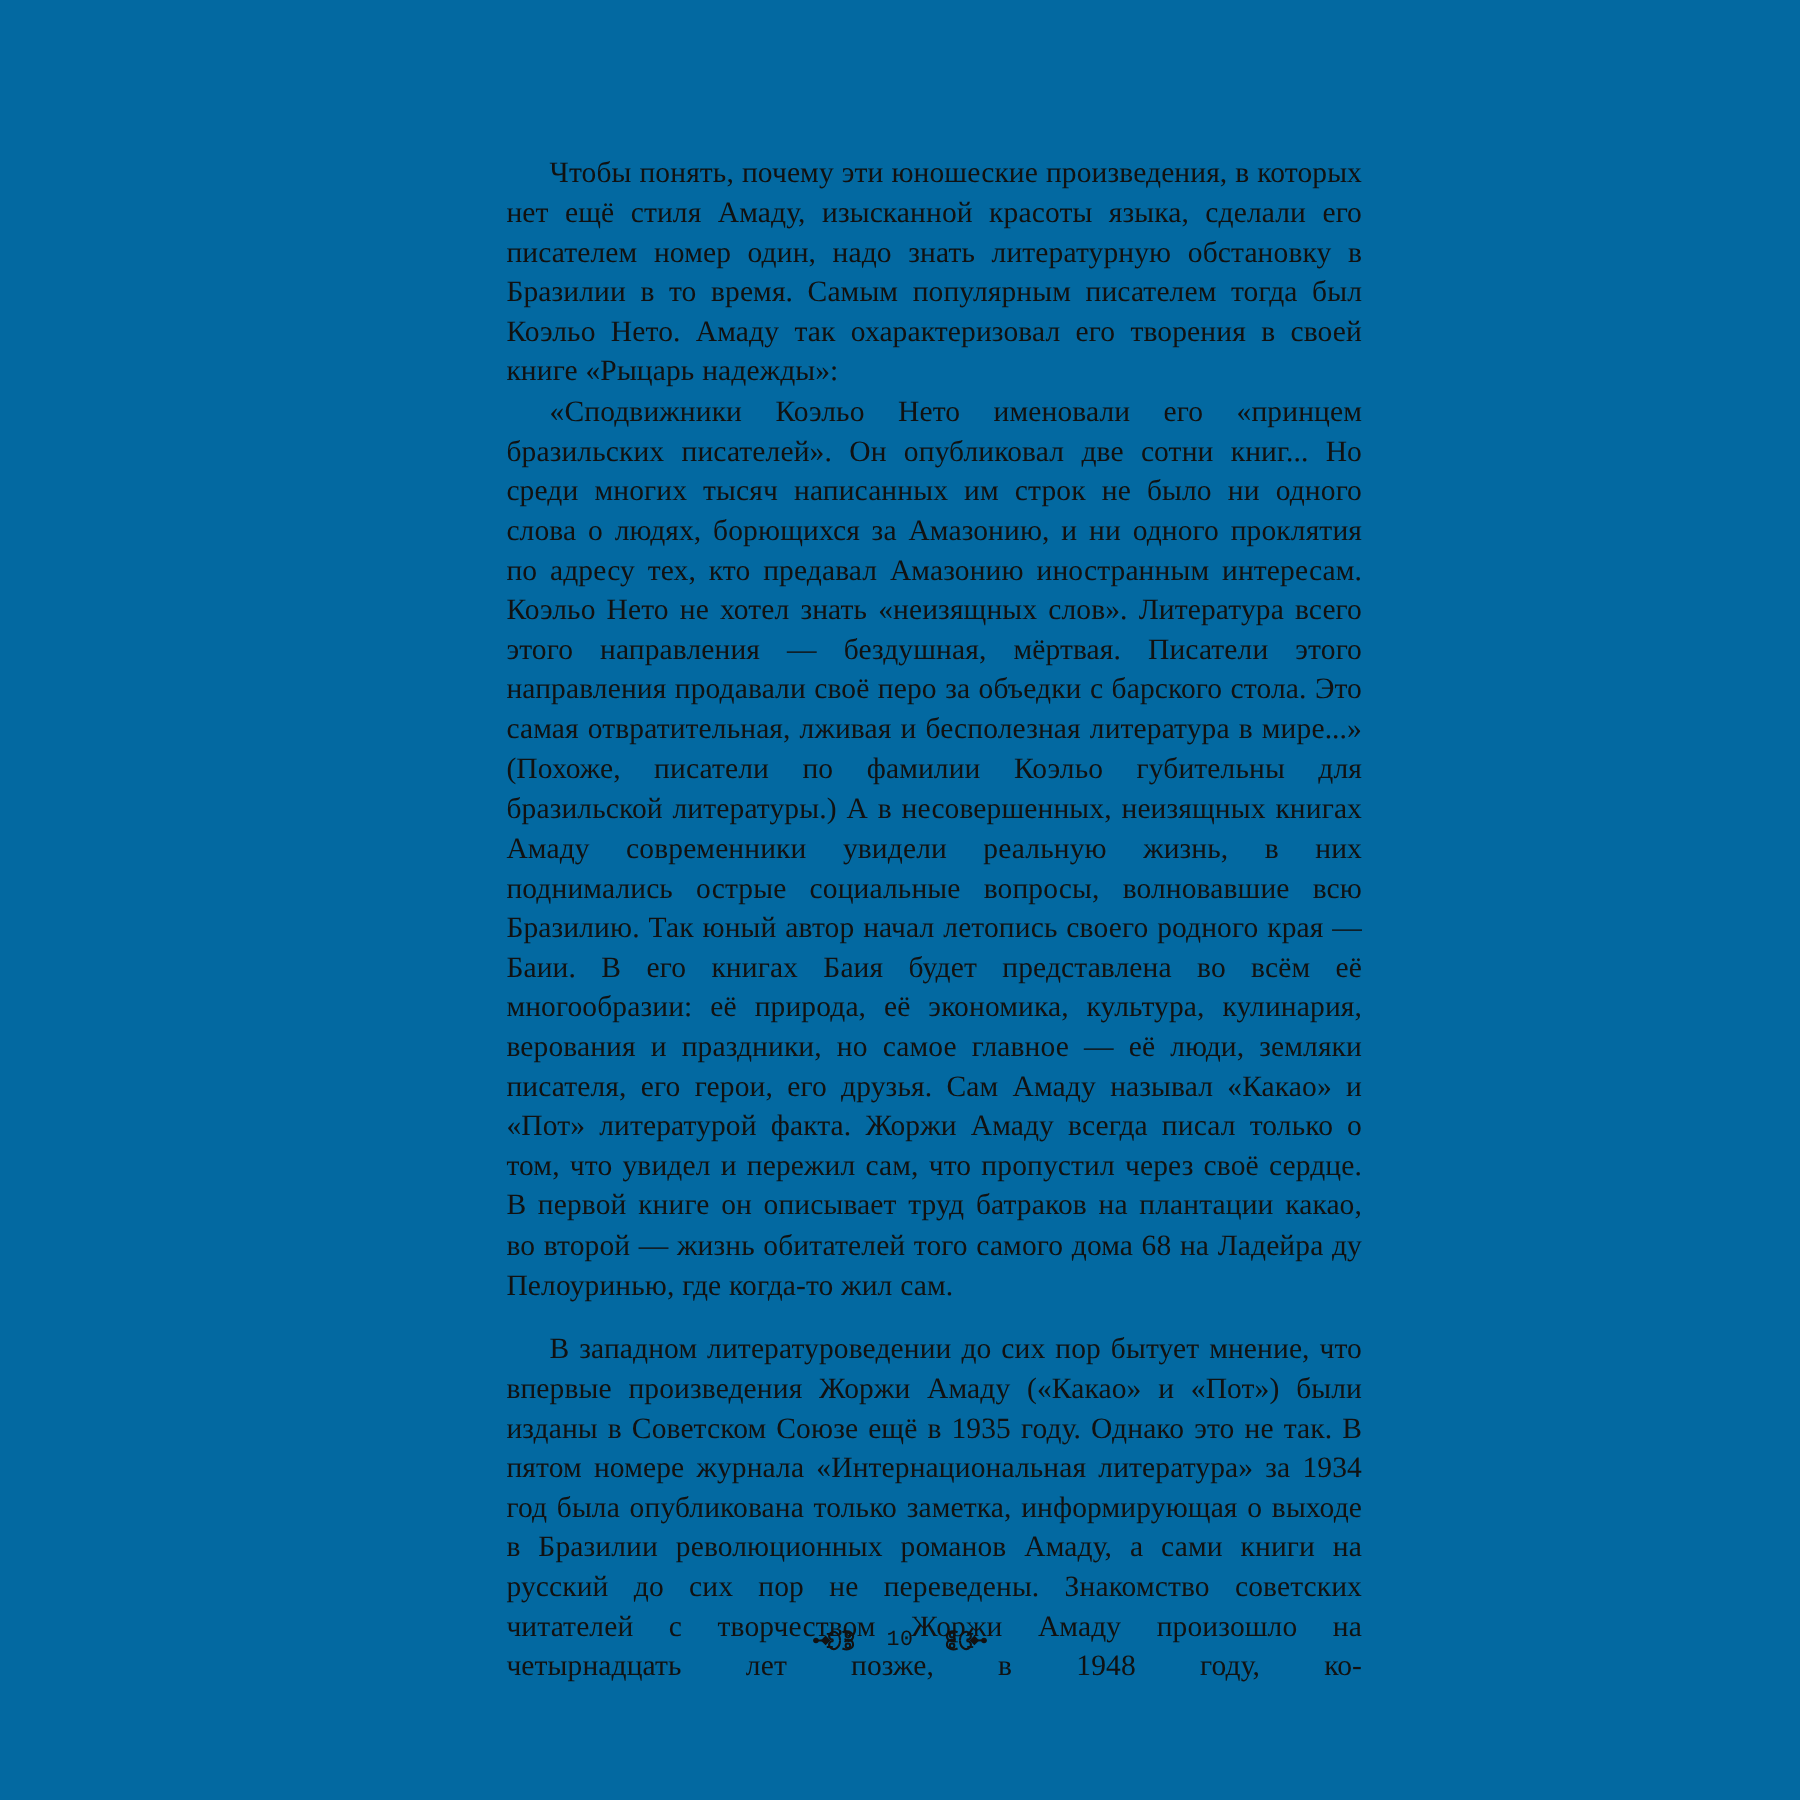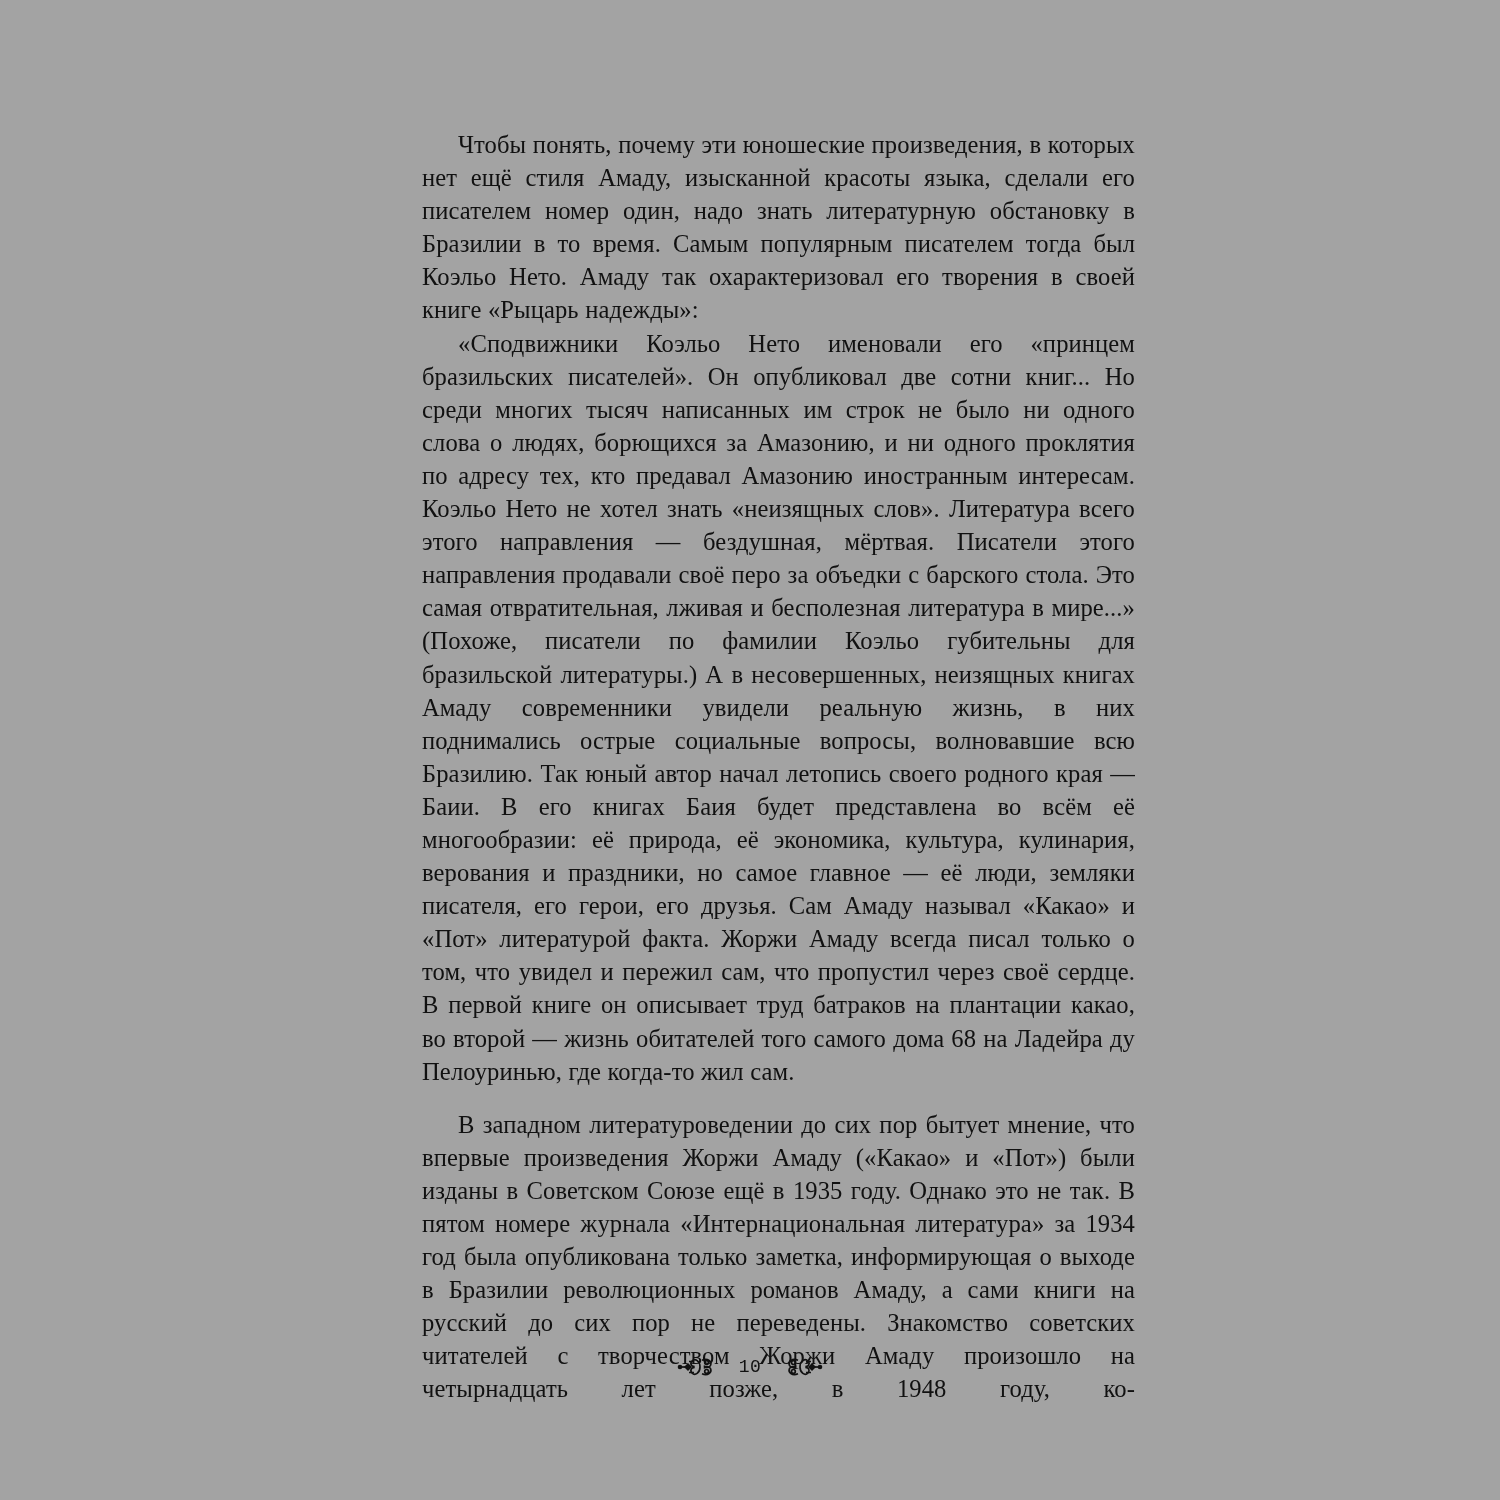--- a/index.html
+++ b/index.html
@@ -5,21 +5,21 @@
 <style>
   html, body {
     margin: 0;
     padding: 0;
     background: #ffffff;
   }
   .page {
     position: relative;
     width: 1500px;
     height: 1500px;
-    background: #a3a3a3;
+    background: #0369a1;
     overflow: hidden;
     font-family: "Liberation Serif", "DejaVu Serif", serif;
     color: #111111;
     box-sizing: border-box;
   }
   .text-block {
     position: absolute;
     left: 422px;
     top: 128px;
     width: 713px;

